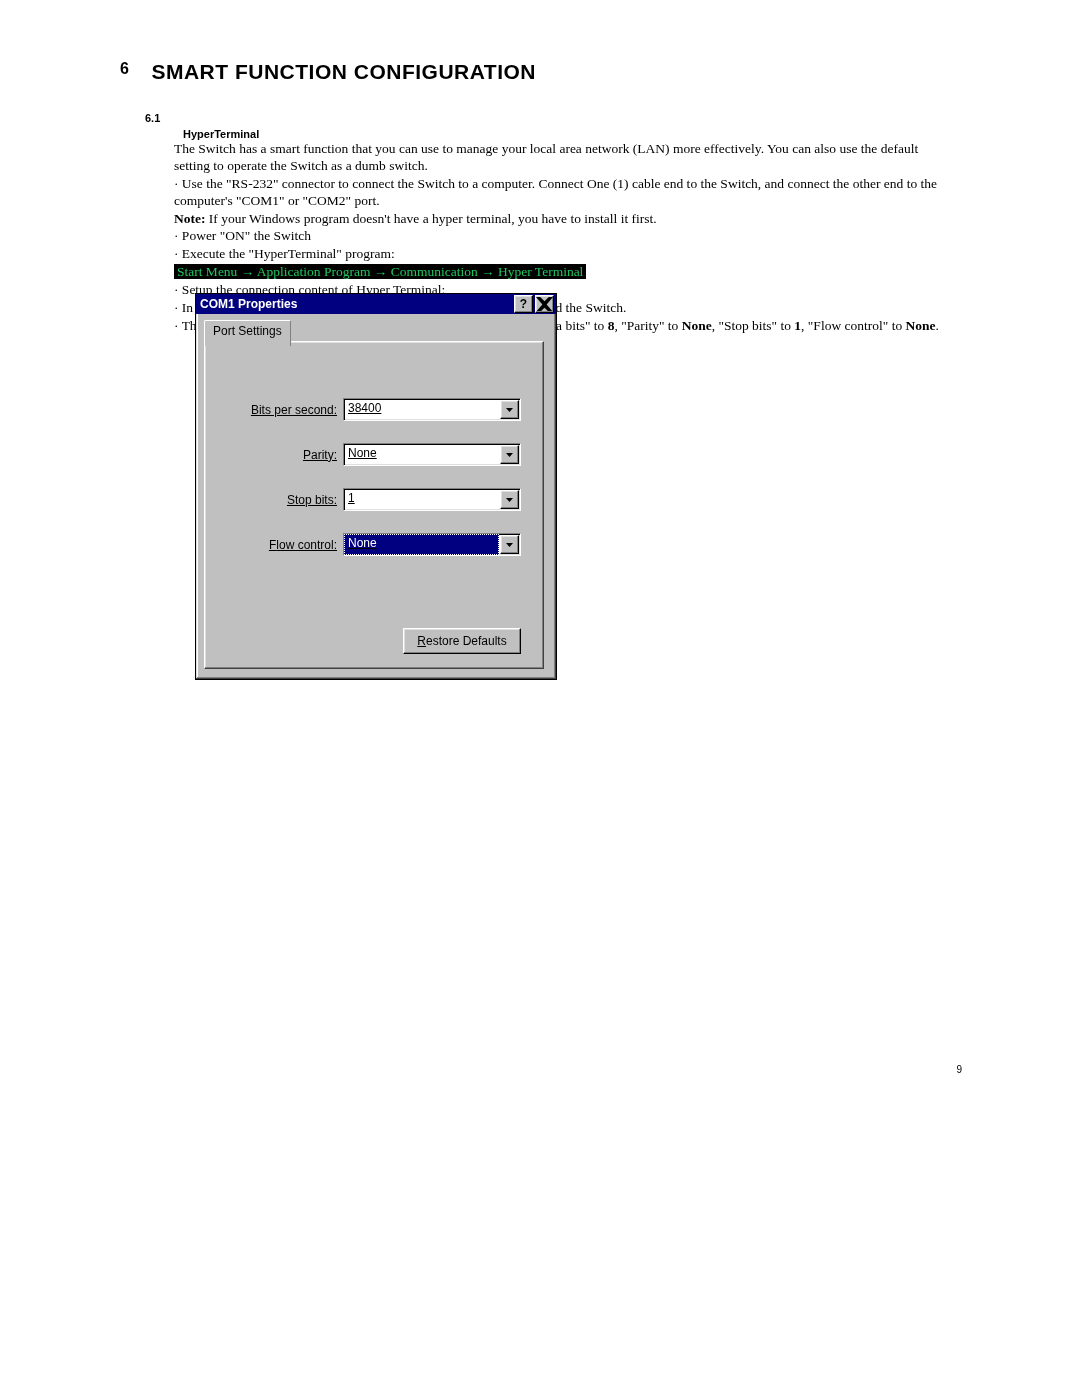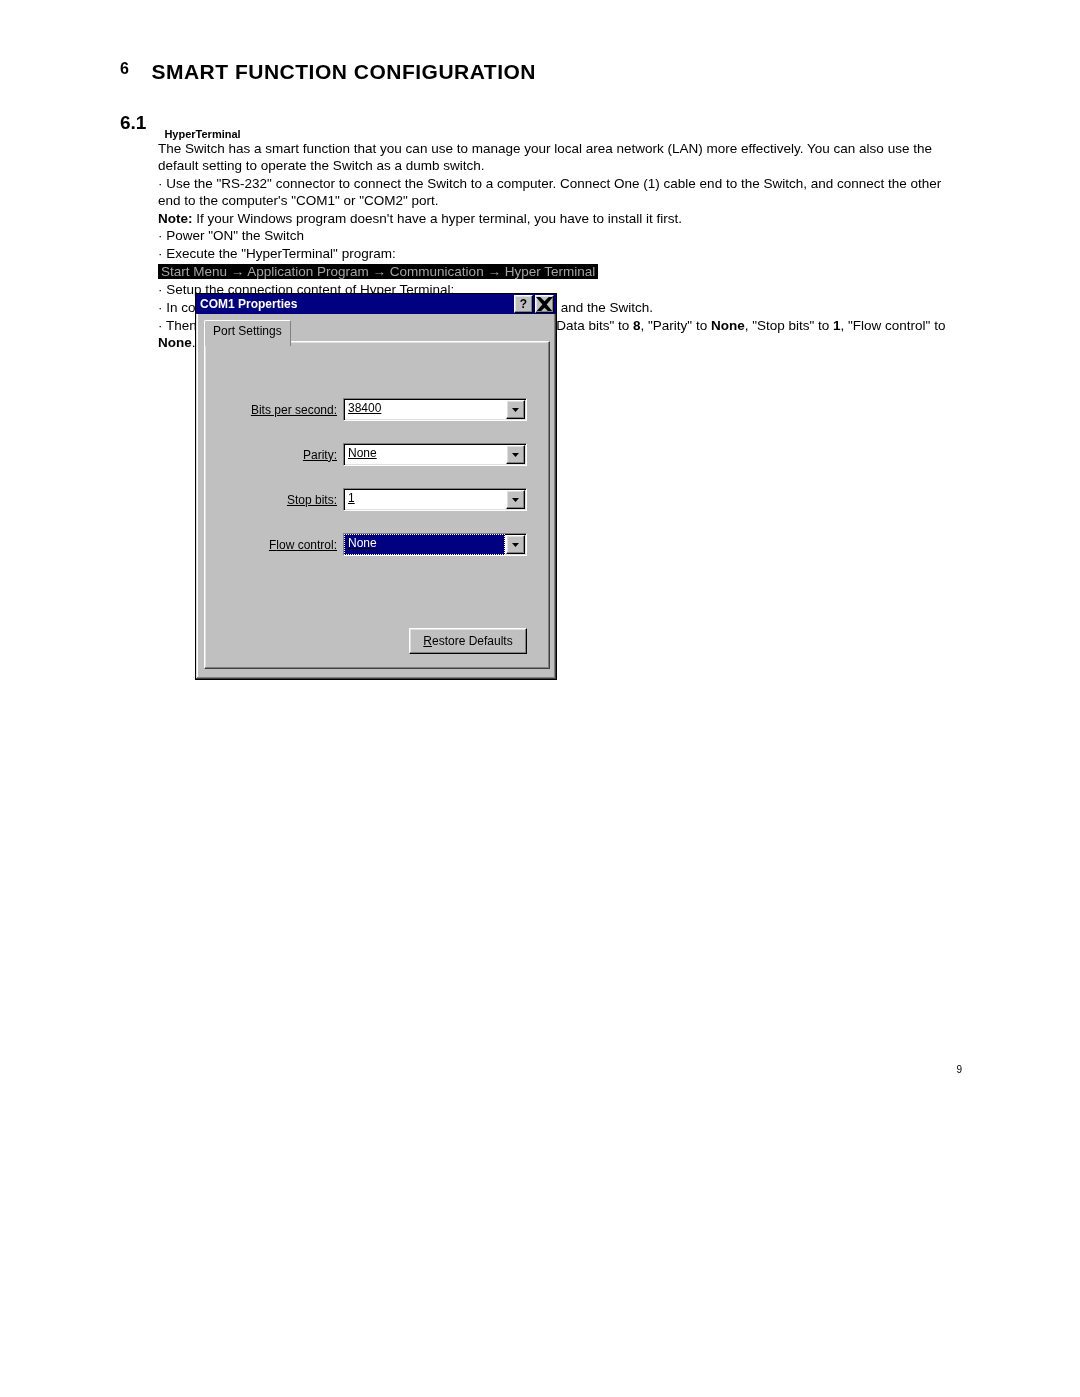--- a/index.html
+++ b/index.html
@@ -9,29 +9,29 @@
     font-size:13.5px;color:#000;position:relative;
   }
   .page{padding:60px 115px 0 120px;}
 
   
   .h-row{display:flex;gap:22px;margin-bottom:28px;}
   .h-num{font-weight:bold;font-size:16px;letter-spacing:.5px;}
   .h-title{font-weight:bold;font-size:21px;letter-spacing:.5px;}
 
   .s-row{display:flex;gap:18px;}
-  .s-num{font-weight:bold;min-width:20px;font-size:19px;}
+  .s-num{font-weight:bold;min-width:20px;font-size:11px;margin-left:25px;}
   .s-title{font-weight:bold;font-size:11px;margin-top:16px;}
 
   .body{margin-left:38px;line-height:1.25;}
-  .body p{margin:1px 0;}
+  .body p{margin:1px 16px;font-family:Liberation Serif, serif;}
   .sub1{margin-left:14px;}
   .sub2{margin-left:42px;}
 
-  .hl{background:#000;color:#a3a3a3;padding:0 3px;}
+  .hl{background:#000;color:#22c55e;padding:0 3px;}
 
   
   .dlg{
     position:absolute;left:195px;top:293px;
     width:360px;background:#c0c0c0;
     border:1px solid #000;
     box-shadow:inset -1px -1px 0 #404040,inset 1px 1px 0 #dfdfdf,
                inset -2px -2px 0 #808080,inset 2px 2px 0 #fff;
     font-family:"MS Sans Serif",Tahoma,Arial;font-size:12px;color:#000;
   }
@@ -42,21 +42,21 @@
   }
   .titlebar .spacer{flex:1;}
   .winbtn{
     width:17px;height:16px;background:#c0c0c0;margin-left:2px;
     border-top:1px solid #fff;border-left:1px solid #fff;
     border-right:1px solid #000;border-bottom:1px solid #000;
     box-shadow:inset -1px -1px 0 #808080,inset 1px 1px 0 #dfdfdf;
     display:flex;align-items:center;justify-content:center;
     color:#000;font-weight:bold;font-size:12px;line-height:1;
   }
-  .client{padding:6px 6px 10px 8px;}
+  .client{padding:6px 12px 10px 8px;}
   .tabstrip{height:22px;position:relative;}
   .tab{
     position:absolute;top:0;left:0;height:22px;padding:3px 8px 0 8px;
     background:#c0c0c0;
     border-top:1px solid #fff;border-left:1px solid #fff;
     border-right:1px solid #808080;
     border-top-left-radius:2px;border-top-right-radius:2px;
     font-size:12px;z-index:2;
   }
   .tabpage{

